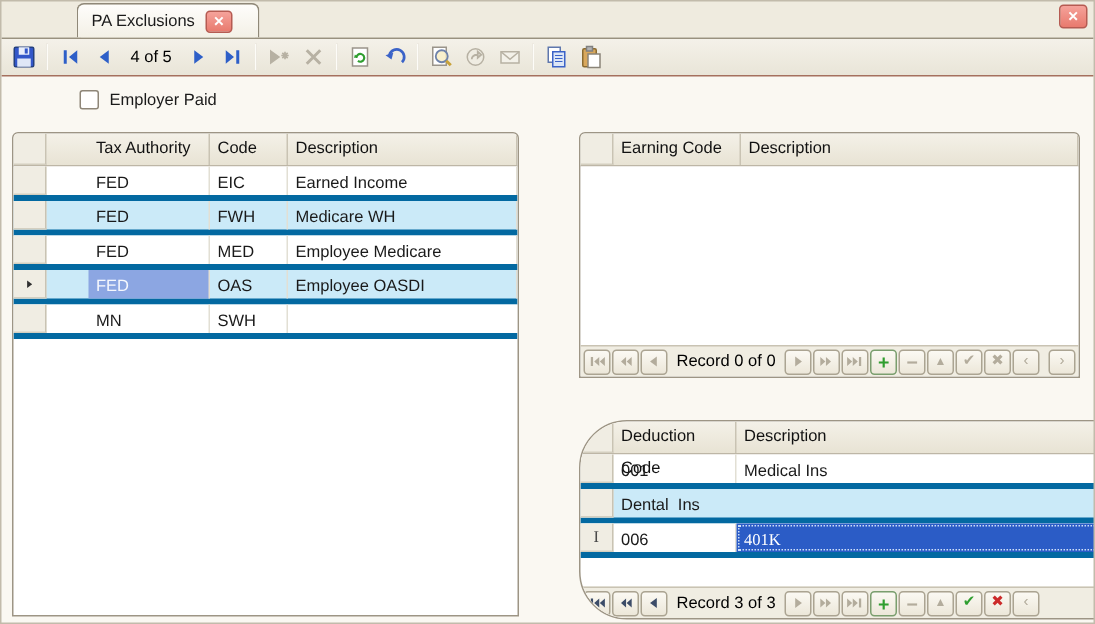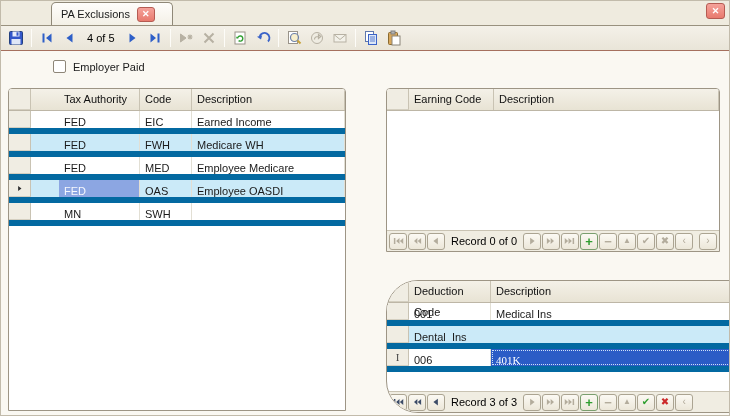--- a/index.html
+++ b/index.html
@@ -45,21 +45,21 @@
 
   
   .chkrow { position:absolute; left:13px; top:60px; display:flex; align-items:center; gap:7px;margin-left:40px; }
   .chk { width:13px; height:13px; background:#fff; border:1px solid #8e8678; border-radius:2px; }
 
   
   .grid { position:absolute; background:#fff; border:1px solid #9d9585; border-radius:4px 4px 0 0; overflow:hidden; }
   .ghead { display:flex; height:22px; background:linear-gradient(#f4f1e8,#e8e3d4); border-bottom:1px solid #bdb6a6; }
   .hcell { line-height:21px; padding-left:5px; border-right:1px solid #c9c3b3; color:#111; }
   .corner { border-right:1px solid #c9c3b3; background:transparent; }
-  .grow { display:flex; height:23px; border-bottom:6px solid #0369a1; background:#fff; }
+  .grow { display:flex; height:23px; border-bottom:4px solid #0369a1; background:#fff; }
   .grow.alt { background:#cbeaf8; }
   .rowhdr { width:22px; flex:0 0 22px; background:#f0ede3; border-right:1px solid #c9c3b3; border-bottom:1px solid #d4cfc0; display:flex; align-items:center; justify-content:center; }
   .cell { line-height:22px; padding-left:5px; border-right:1px solid #e2dfd4; white-space:pre; overflow:hidden; }
   .cell.focus-blue { background:#8ca6e2; color:#f6f8fd; }
   .cell.sel-dark { background:#2b5cc6; color:#fff; outline:1px dotted #cfe0f8; outline-offset:-2px;font-family:Liberation Serif, serif; }
   .ibeam { font-family:"Liberation Serif", serif; font-size:11px; color:#4a4a4a; }
 
   #tax-grid { left:8px; top:88px; width:338px; height:323px; }
   #tax-grid .c1 { width:81px; flex:0 0 81px;margin-left:28px; }
   #tax-grid .c2 { width:52px; flex:0 0 52px; }

